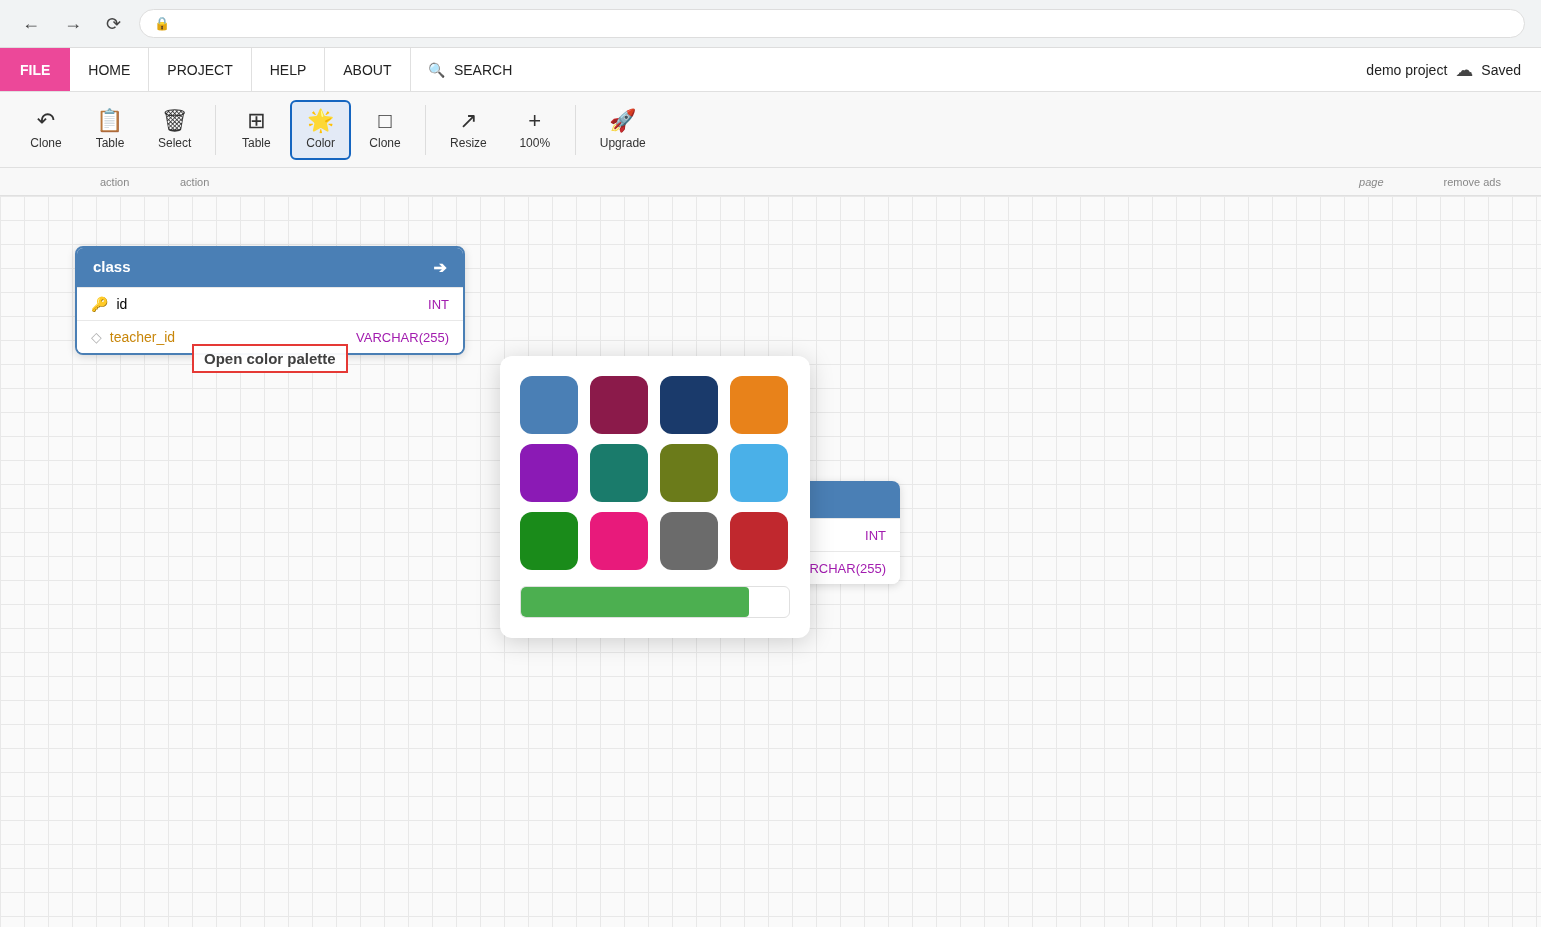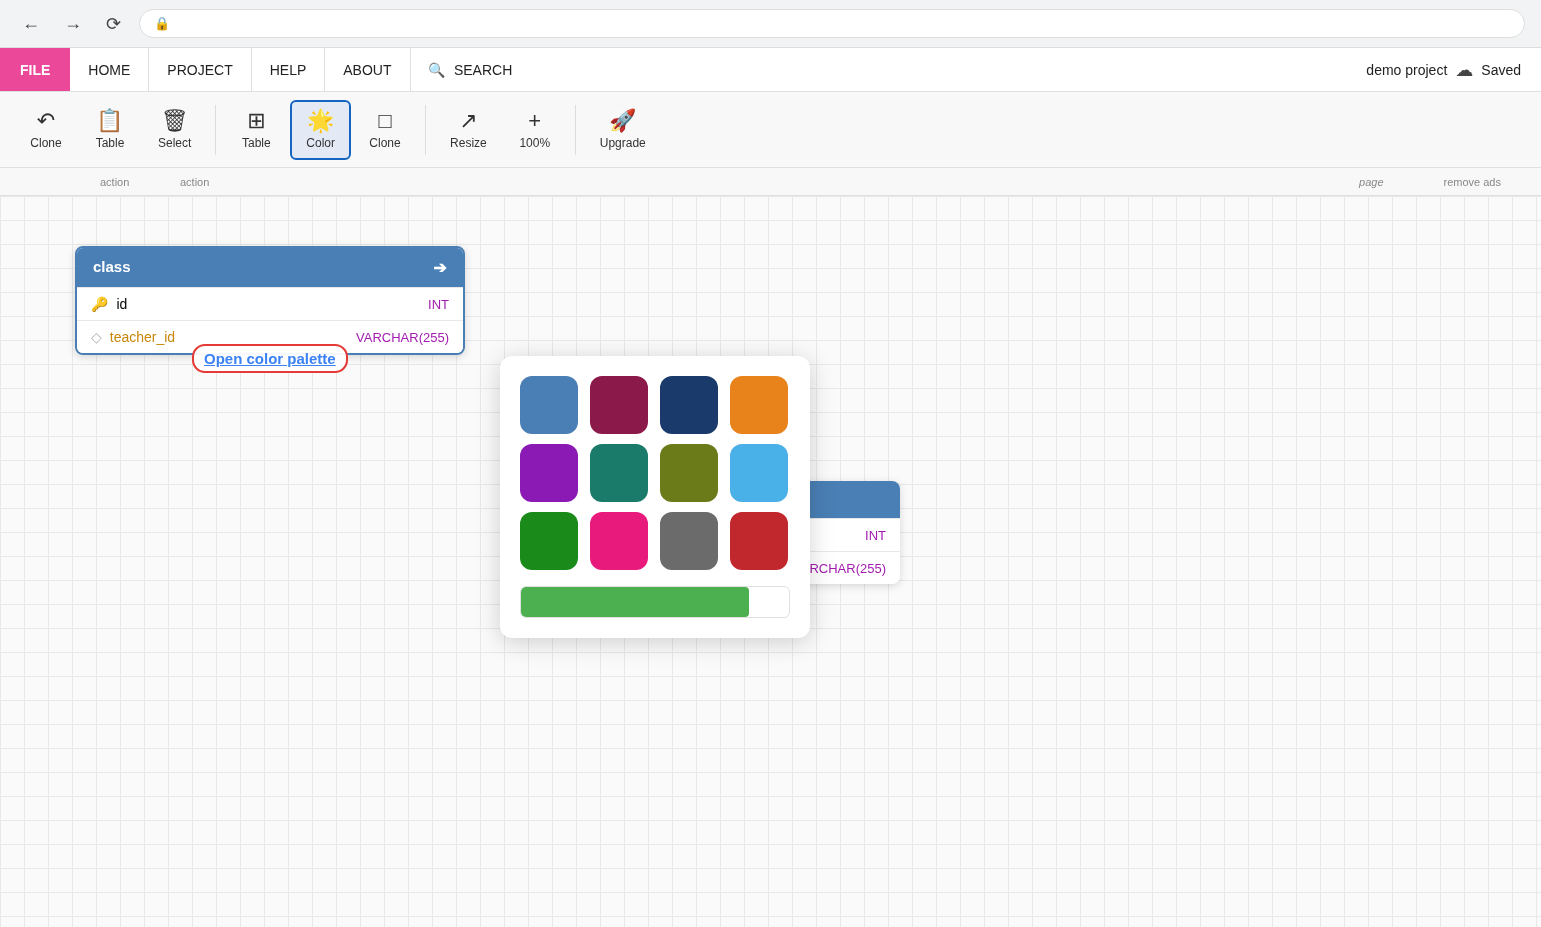--- a/index.html
+++ b/index.html
@@ -77,29 +77,28 @@
       height: 28px; padding: 0 0 0 20px; gap: 0;
       font-size: 11px; color: #888;
     }
     .subtext-item { padding: 0 40px 0 0; }
 
     
     .tooltip-badge {
       position: absolute;
       top: 148px; left: 192px;
       border: 2px solid #e53935;
-      border-radius: 13px;
+      border-radius: 0;
       padding: 4px 10px;
-      color: #3b82f6;
+      color: #404040;
       font-size: 15px;
       font-weight: 600;
       background: rgba(255,255,255,0.95);
       z-index: 100;
       white-space: nowrap;
-      text-decoration: underline;
     }
 
     
     .canvas {
       position: relative;
       background: #fafafa;
       background-image: 
         linear-gradient(to right, #e8e8e8 1px, transparent 1px),
         linear-gradient(to bottom, #e8e8e8 1px, transparent 1px);
       background-size: 24px 24px;

